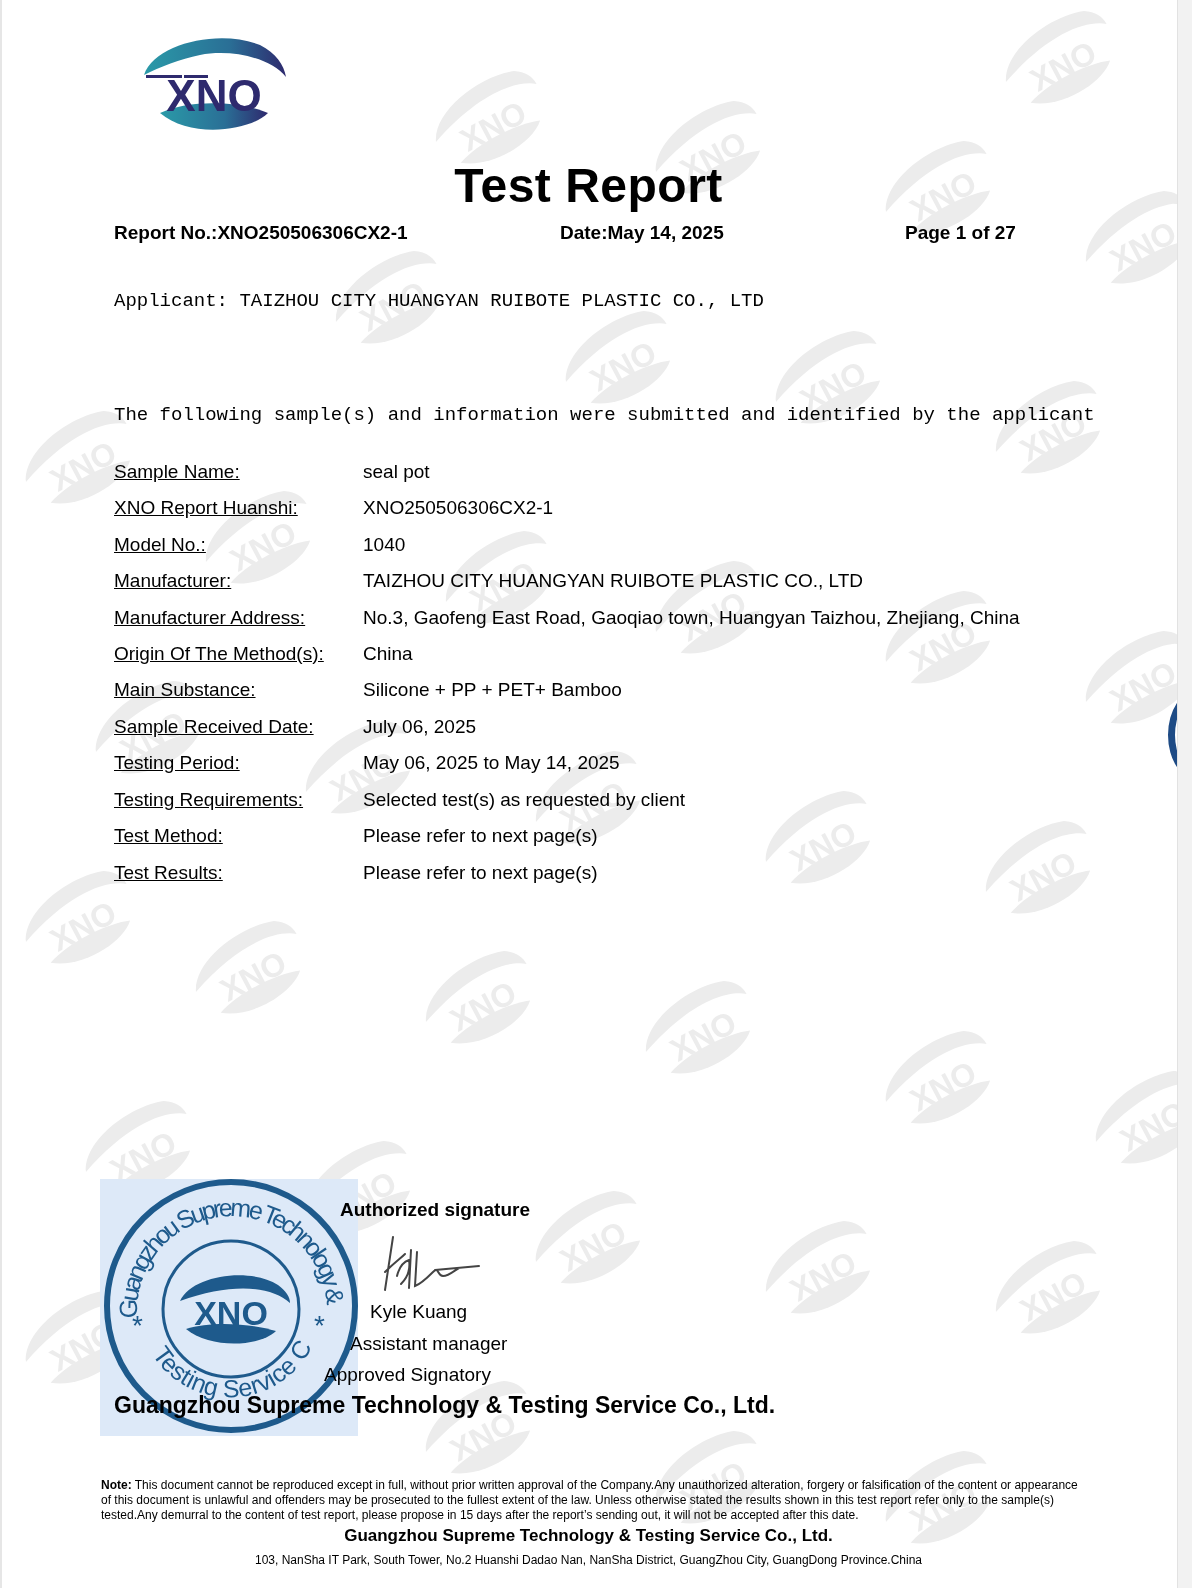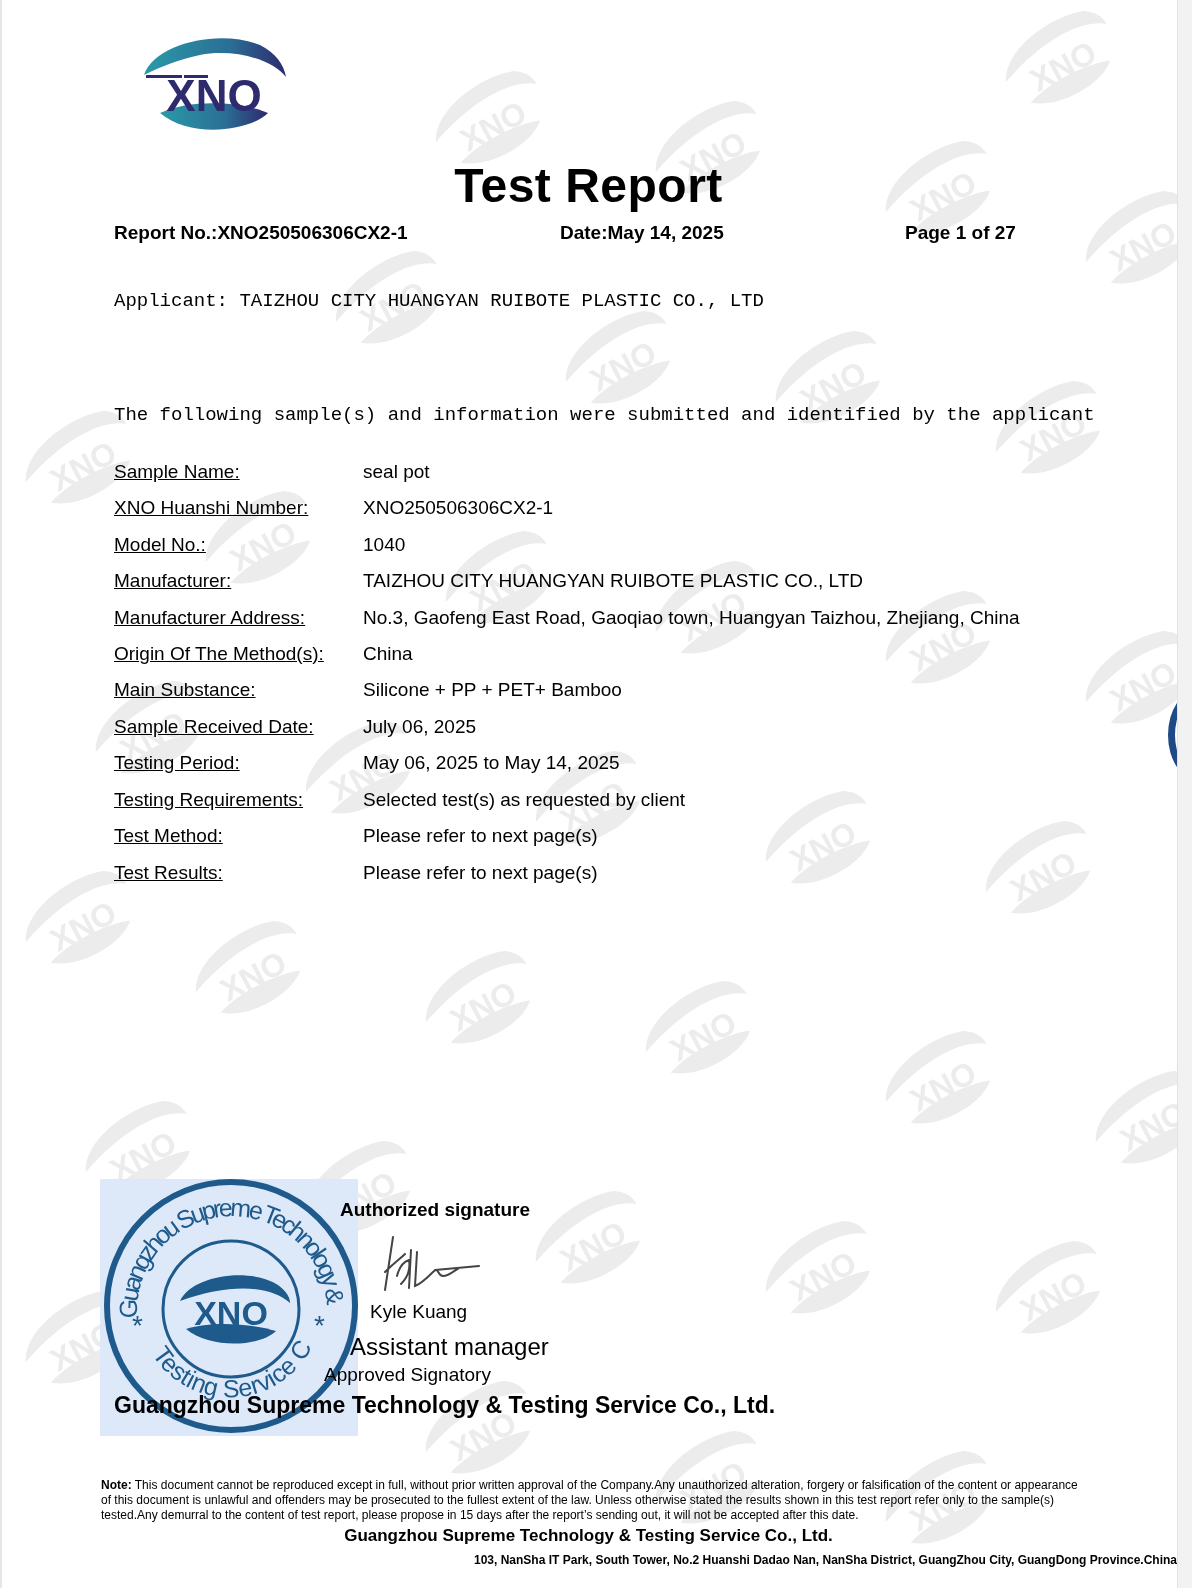--- a/index.html
+++ b/index.html
@@ -23,28 +23,28 @@
   .info-row { position: absolute; left: 114px; font-size: 19px; white-space: nowrap; height: 26px; }
   .info-row .lbl { position: absolute; left: 0; text-decoration: underline; }
   .info-row .val { position: absolute; left: 249px; text-align: right; }
 
   .stamp-box { position: absolute; left: 100px; top: 1179px; width: 258px; height: 257px; background: #dde9f8; }
   .stamp { position: absolute; left: 100px; top: 1175px; width: 262px; height: 262px; }
 
   .sig-title { position: absolute; left: 340px; top: 1199px; font-size: 19px; font-weight: bold; }
   .signature { position: absolute; left: 375px; top: 1232px; width: 110px; height: 70px; }
   .sig-name { position: absolute; left: 370px; top: 1301px; font-size: 19px; }
-  .sig-role { position: absolute; left: 350px; top: 1333px; font-size: 24px; }
+  .sig-role { position: absolute; left: 350px; top: 1333px; font-size: 19px; }
   .sig-approved { position: absolute; left: 324px; top: 1364px; font-size: 19px; font-weight: normal; }
   .company-big { position: absolute; left: 114px; top: 1392px; font-size: 23px; font-weight: bold; white-space: nowrap; }
 
   .note { position: absolute; left: 101px; top: 1478px; width: 980px; font-size: 12px; line-height: 15px; }
   .note b { font-weight: bold; }
   .footer-company { position: absolute; left: 0; width: 1177px; top: 1526px; text-align: center; font-size: 17px; font-weight: bold; }
-  .footer-address { position: absolute; left: 0; width: 1177px; top: 1553px; text-align: right; font-size: 12px; font-weight: bold; }
+  .footer-address { position: absolute; left: 0; width: 1177px; top: 1553px; text-align: center; font-size: 12px; }
 
   .right-seal { position: absolute; left: 1168px; top: 690px; width: 60px; height: 90px; border: 7px solid #1e4b85; border-radius: 50%; }
 </style>
 </head>
 <body>
 
 <div class="page">
 
   <div id="wm-layer">
       <div class="wm" style="left: 430px; top: 80px;"><svg viewBox="0 0 120 80">
@@ -249,21 +249,21 @@
 
   <div class="text" style="left:114px; top:290px">Applicant: TAIZHOU CITY HUANGYAN RUIBOTE PLASTIC CO., LTD</div>
   <div class="text" style="left:114px; top:404px">The following sample(s) and information were submitted and identified by the applicant</div>
 
   <div>
     <div class="info-row" style="top:461px">
         <span class="lbl">Sample Name:</span>
         <span class="val">seal pot</span>
       </div>
     <div class="info-row" style="top:497px">
-        <span class="lbl">XNO Huanshi Number:</span>
+        <span class="lbl">XNO Report Huanshi:</span>
         <span class="val">XNO250506306CX2-1</span>
       </div>
     <div class="info-row" style="top:534px">
         <span class="lbl">Model No.:</span>
         <span class="val">1040</span>
       </div>
     <div class="info-row" style="top:570px">
         <span class="lbl">Manufacturer:</span>
         <span class="val">TAIZHOU CITY HUANGYAN RUIBOTE PLASTIC CO., LTD</span>
       </div>

